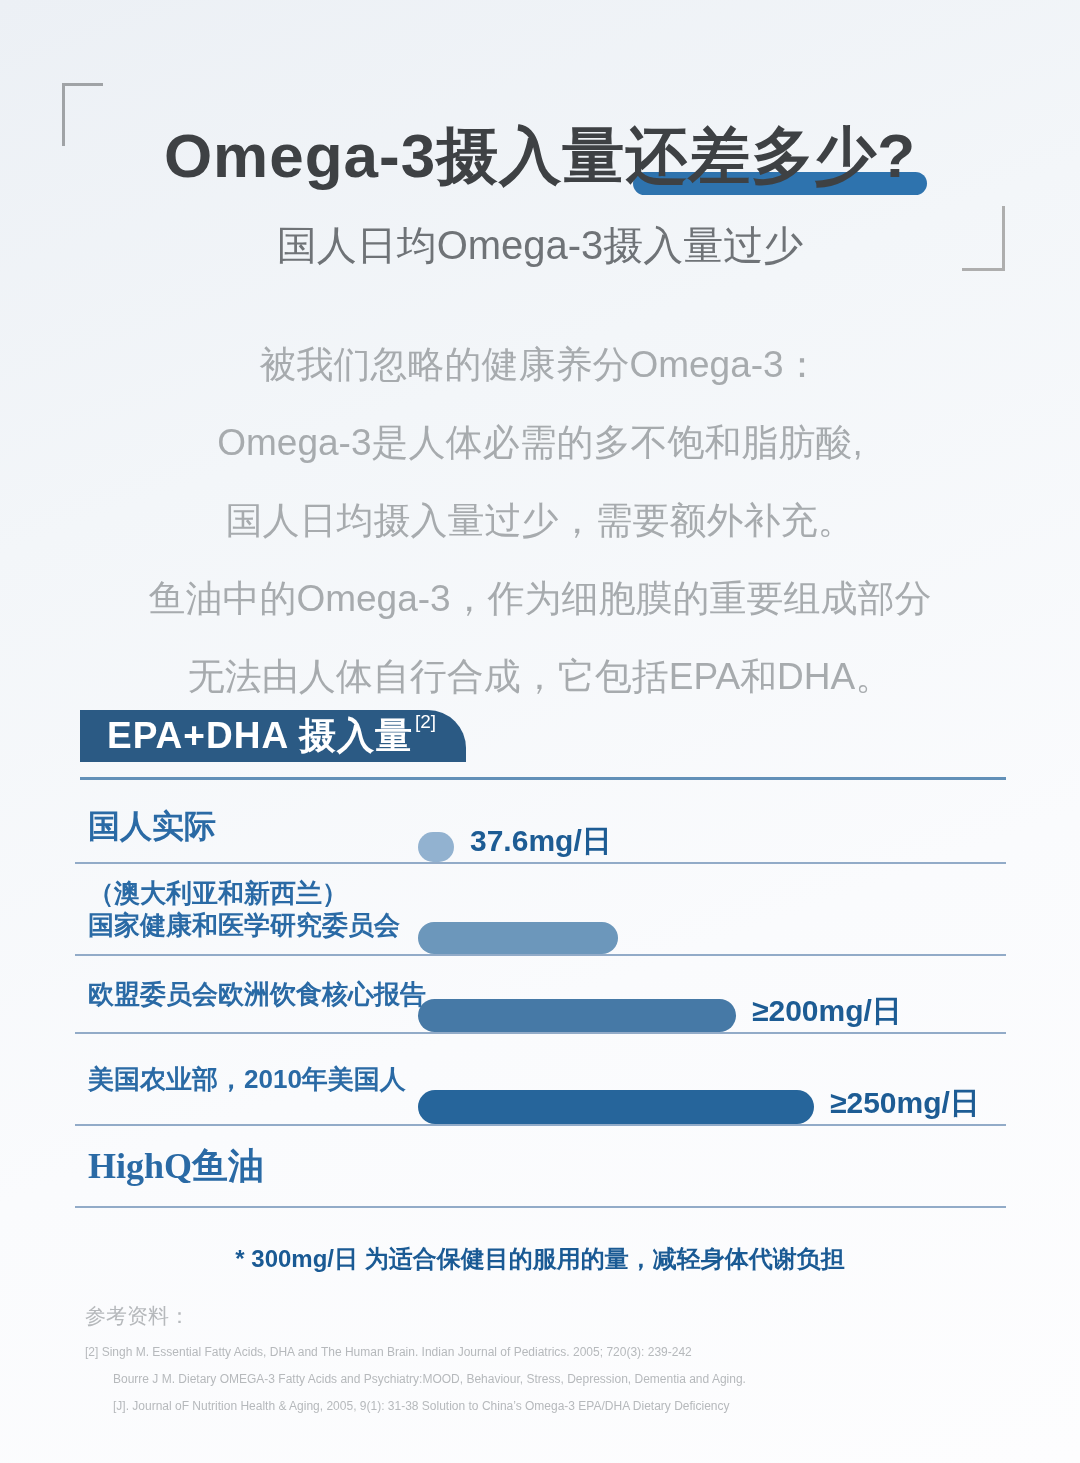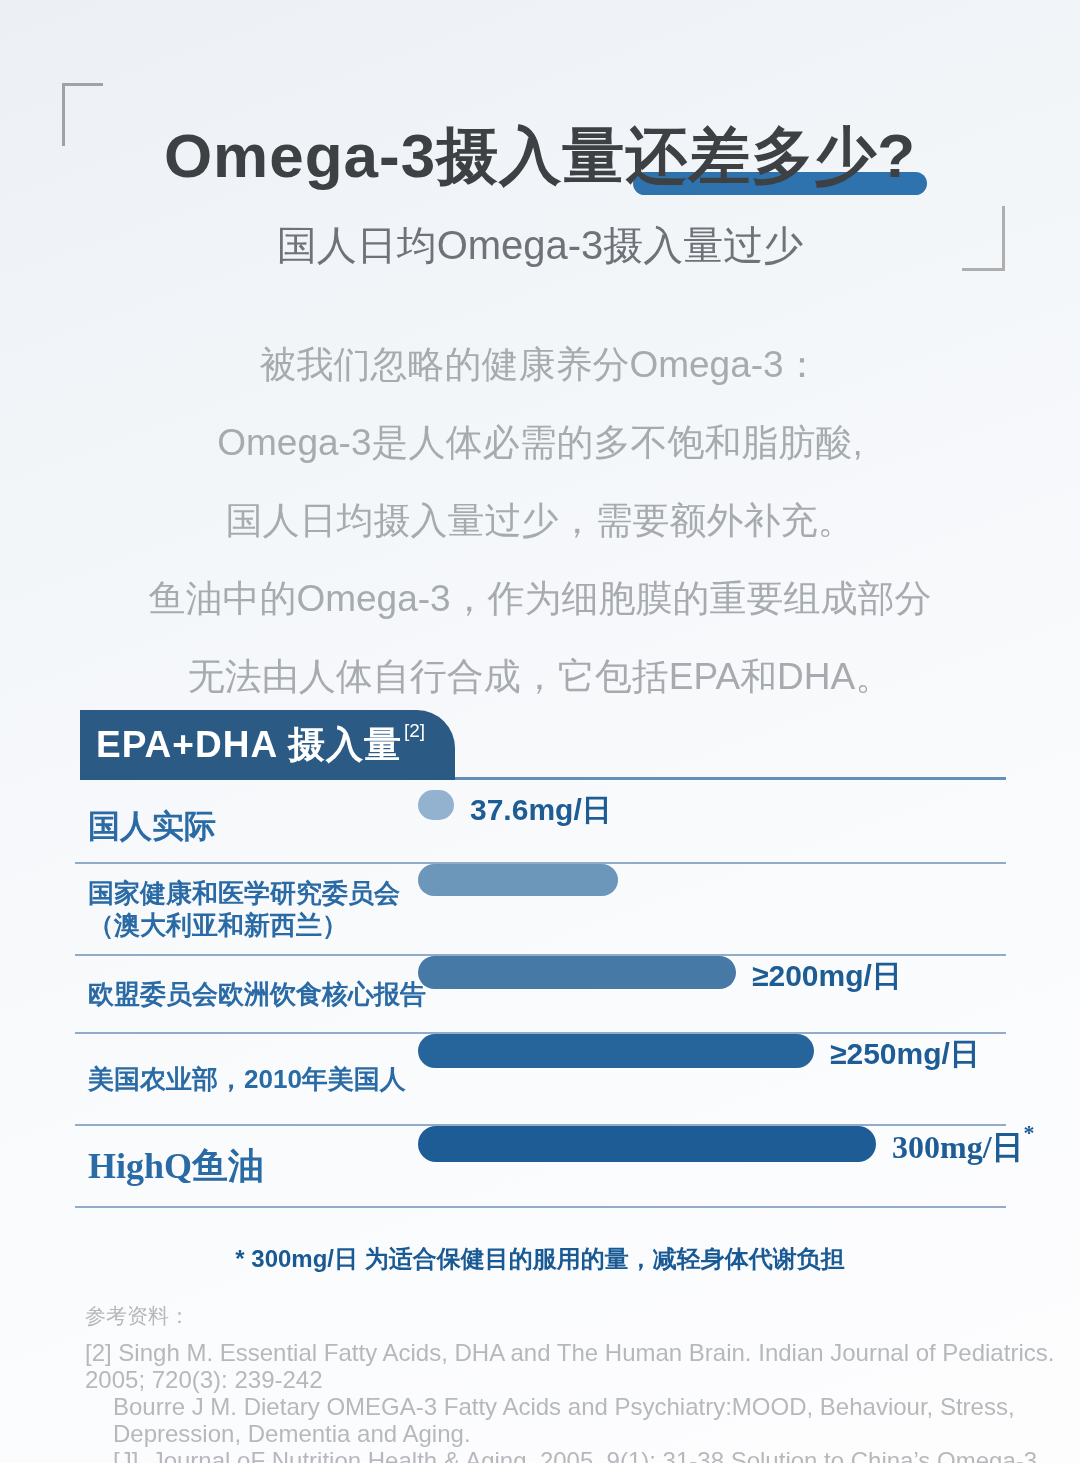--- a/index.html
+++ b/index.html
@@ -22,46 +22,46 @@
   .title-underline{position:absolute;left:633px;top:172px;width:294px;height:23px;
     border-radius:12px;background:#2e73ae;z-index:1;}
   .subtitle{position:absolute;left:0;right:0;top:218px;margin:0;text-align:center;
     font-size:40px;font-weight:400;color:#6f7377;z-index:2;}
   
   .intro{position:absolute;left:0;right:0;top:326px;text-align:center;}
   .intro p{margin:0;font-size:37px;line-height:78px;color:#a7abae;font-weight:400;}
   
   .chart{position:absolute;left:75px;top:710px;width:931px;}
   .chart-header-line{position:absolute;left:5px;right:0;top:67px;height:3px;background:#6290b8;}
-  .chart-header-box{position:absolute;left:5px;top:0;height:70px;background:#2b5a84;
-    border-radius:0 38px 0 0;display:flex;align-items:center;padding:0 30px 0 16px;}
+  .chart-header-box{position:absolute;left:5px;top:0;height:52px;background:#2b5a84;
+    border-radius:0 38px 0 0;display:flex;align-items:center;padding:0 30px 0 27px;}
   .chart-header-box .hdr{color:#ffffff;font-size:37px;font-weight:700;letter-spacing:1px;}
   .chart-header-box sup{color:#ffffff;font-size:19px;font-weight:400;margin-left:2px;
     position:relative;top:-14px;}
   .rows{position:absolute;left:0;top:80px;width:100%;}
   .row{position:relative;border-bottom:2px solid #92abc8;}
   .row-label{position:absolute;left:13px;top:0;bottom:0;display:flex;flex-direction:column;
     justify-content:center;color:#2a6aa5;font-weight:700;}
   .row-label span{display:block;line-height:1.25;}
-  .bar-wrap{position:absolute;left:343px;top:0;bottom:0;display:flex;align-items:flex-start;}
+  .bar-wrap{position:absolute;left:343px;top:16px;bottom:0;display:flex;align-items:flex-end;}
   .bar{border-radius:18px;flex:0 0 auto;}
   .value{margin-left:16px;color:#1d5c94;font-weight:700;font-size:30px;white-space:nowrap;}
   .value sup{font-size:22px;position:relative;top:-6px;}
   .r1{height:72px;} .r2{height:90px;} .r3{height:76px;} .r4{height:90px;} .r5{height:80px;font-family:Liberation Serif, serif;}
   .r1 .row-label{font-size:32px;}
   .r2 .row-label,.r3 .row-label,.r4 .row-label{font-size:26px;}
   .r5 .row-label{font-size:36px;}
   .r5 .value{font-size:32px;}
   
   .footnote{position:absolute;left:0;right:0;top:1233px;margin:10px;text-align:center;
     font-size:24px;font-weight:700;color:#1a5a94;}
   
   .references{position:absolute;left:85px;top:1302px;color:#b6b9bc;}
   .ref-heading{font-size:21px;margin:0 0 9px 0;}
-  .ref-line{font-size:24px;line-height:27px;}
+  .ref-line{font-size:12px;line-height:27px;}
   .ref-line.indent{padding-left:28px;}
 </style>
 </head>
 <body>
 
 <div class="canvas">
 
   <div class="bracket-tl"></div>
   <div class="bracket-br"></div>
 
@@ -91,22 +91,22 @@
           <span>国人实际</span>
         </div>
         <div class="bar-wrap">
           <div class="bar" style="width: 36px; height: 30px; background: rgb(146, 178, 208);"></div>
           <span class="value">37.6mg/日</span>
         </div>
       </div>
 
       <div class="row r2">
         <div class="row-label">
+          <span>（澳大利亚和新西兰）</span>
           <span>国家健康和医学研究委员会</span>
-          <span>（澳大利亚和新西兰）</span>
         </div>
         <div class="bar-wrap">
           <div class="bar" style="width: 200px; height: 32px; background: rgb(108, 151, 187);"></div>
         </div>
       </div>
 
       <div class="row r3">
         <div class="row-label">
           <span>欧盟委员会欧洲饮食核心报告</span>
         </div>
@@ -123,24 +123,20 @@
         <div class="bar-wrap">
           <div class="bar" style="width: 396px; height: 34px; background: rgb(38, 101, 155);"></div>
           <span class="value">≥250mg/日</span>
         </div>
       </div>
 
       <div class="row r5">
         <div class="row-label">
           <span>HighQ鱼油</span>
         </div>
-        <div class="bar-wrap">
-          <div class="bar" style="width: 458px; height: 36px; background: rgb(29, 92, 148);"></div>
-          <span class="value"><span>300mg/日</span><sup>*</sup></span>
-        </div>
       </div>
 
     </div>
   </div>
 
   <p class="footnote">* 300mg/日 为适合保健目的服用的量，减轻身体代谢负担</p>
 
   <div class="references">
     <p class="ref-heading">参考资料：</p>
     <div class="ref-line">[2] Singh M. Essential Fatty Acids, DHA  and The Human Brain. Indian Journal of Pediatrics. 2005; 720(3): 239-242</div>

